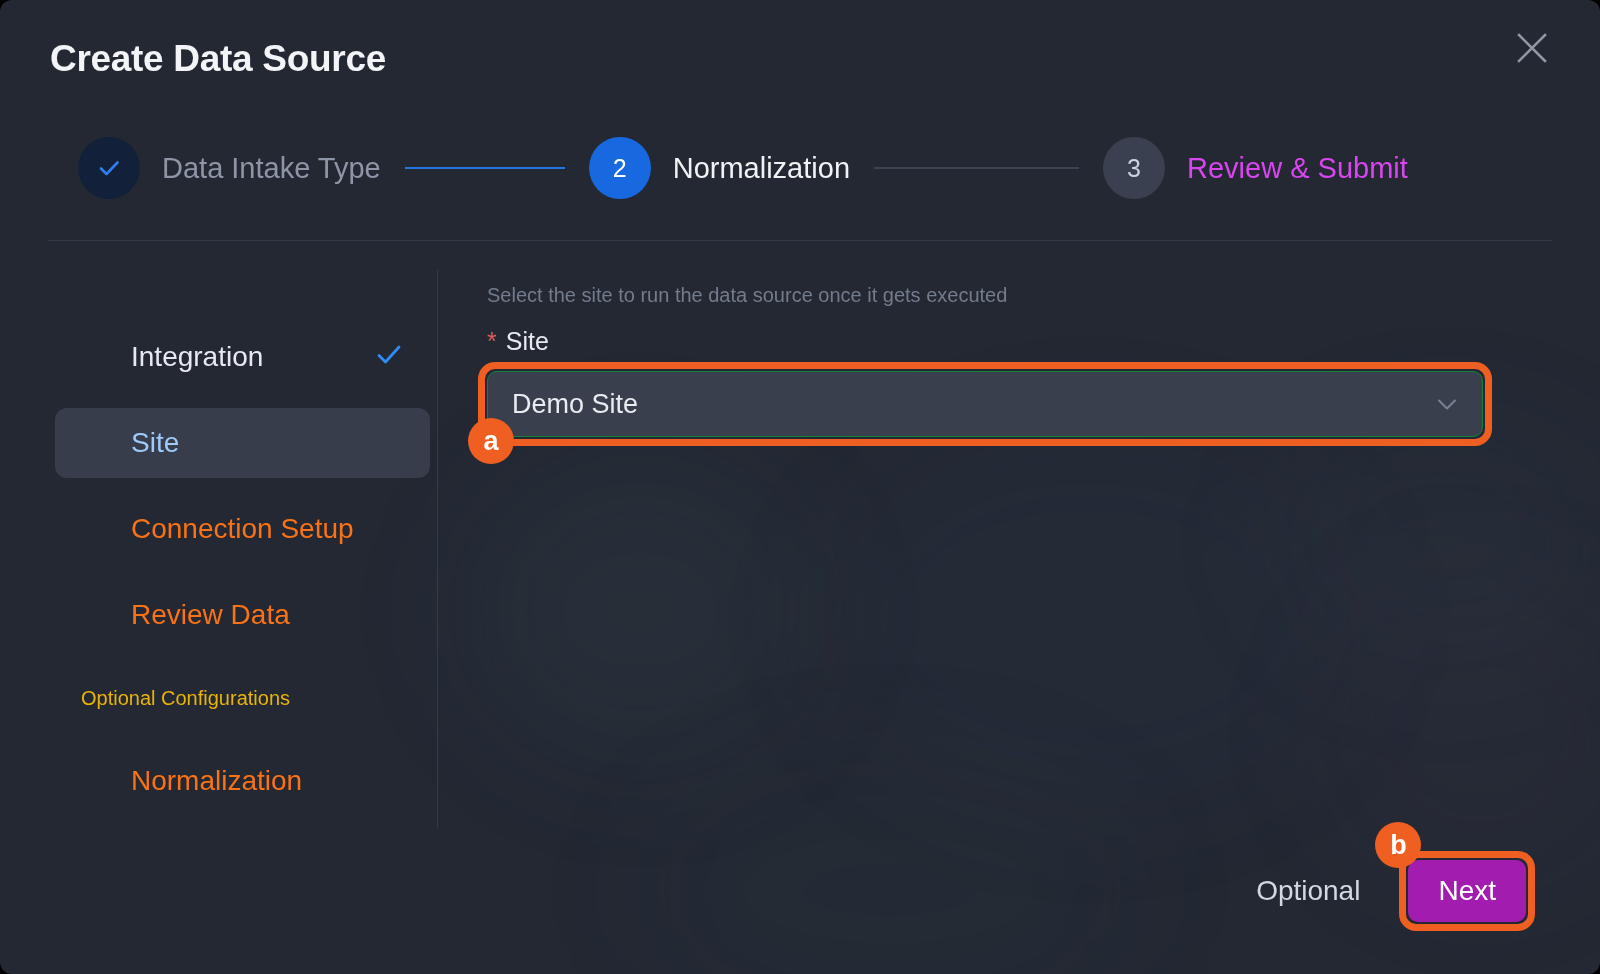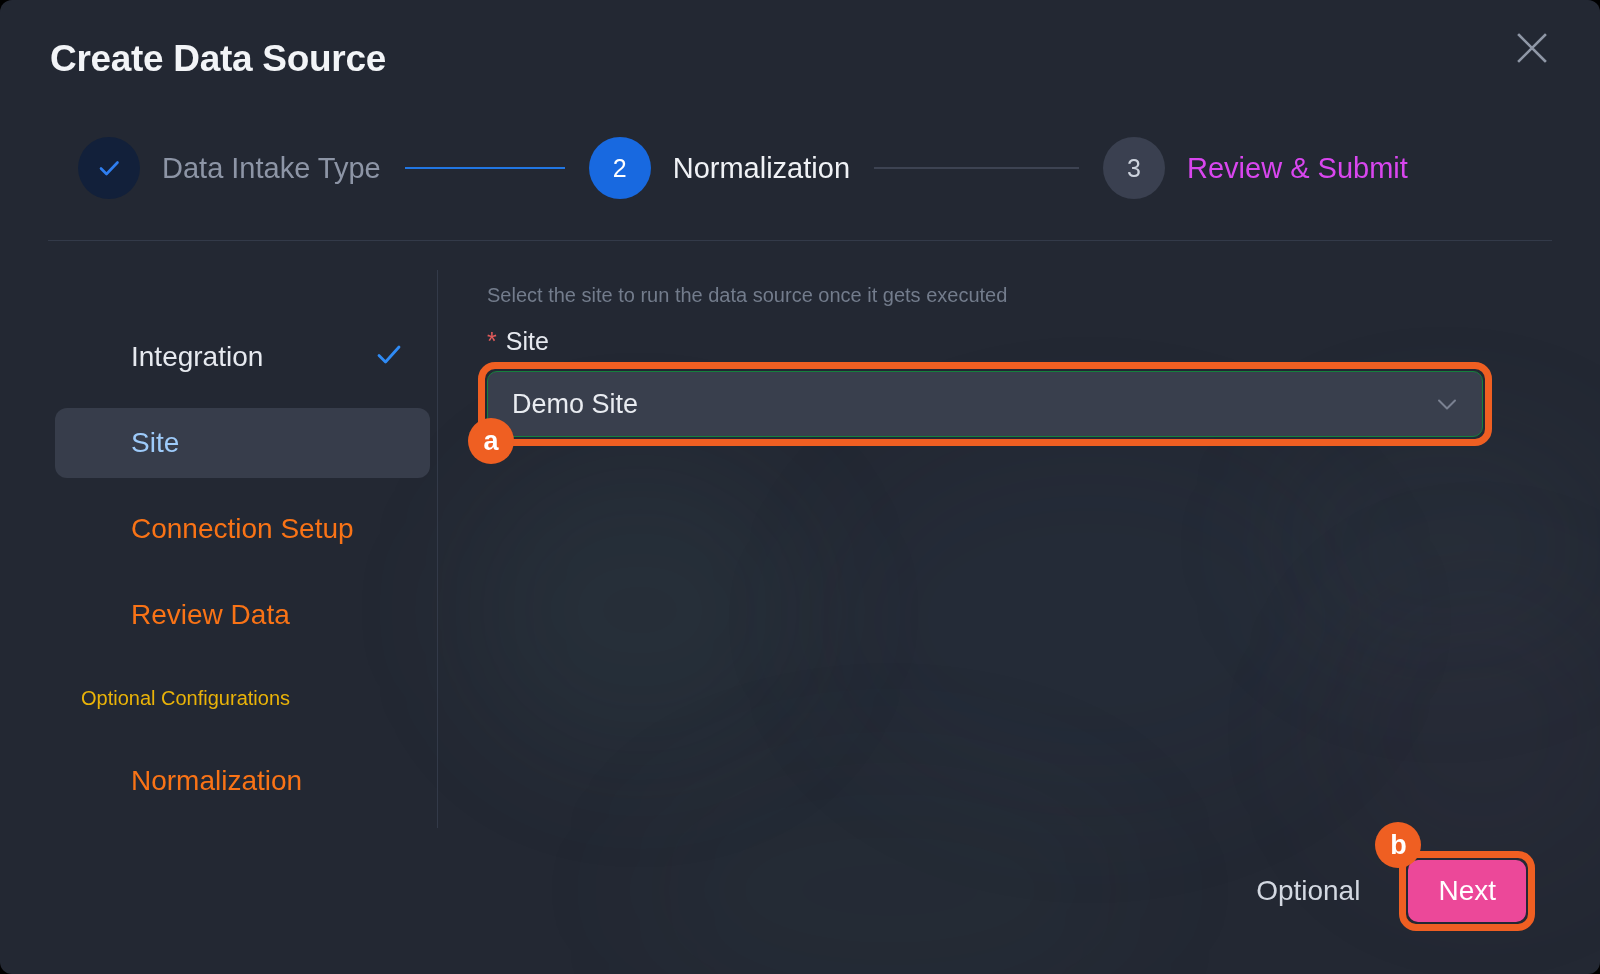--- a/index.html
+++ b/index.html
@@ -203,21 +203,21 @@
     gap: 44px;
   }
   #prev-btn {
     font-size: 28px;
     color: #d3d8e1;
     cursor: pointer;
     padding: 8px 4px;
   }
   .next-wrap { position: relative; }
   #next-btn {
-    background: #ec4899;
+    background: #a21caf;
     color: #ffffff;
     font-size: 28px;
     border: none;
     border-radius: 10px;
     padding: 0 30px;
     height: 62px;
     cursor: pointer;
     font-family: "Liberation Sans", sans-serif;
     display: flex; align-items: center; justify-content: center;
   }

